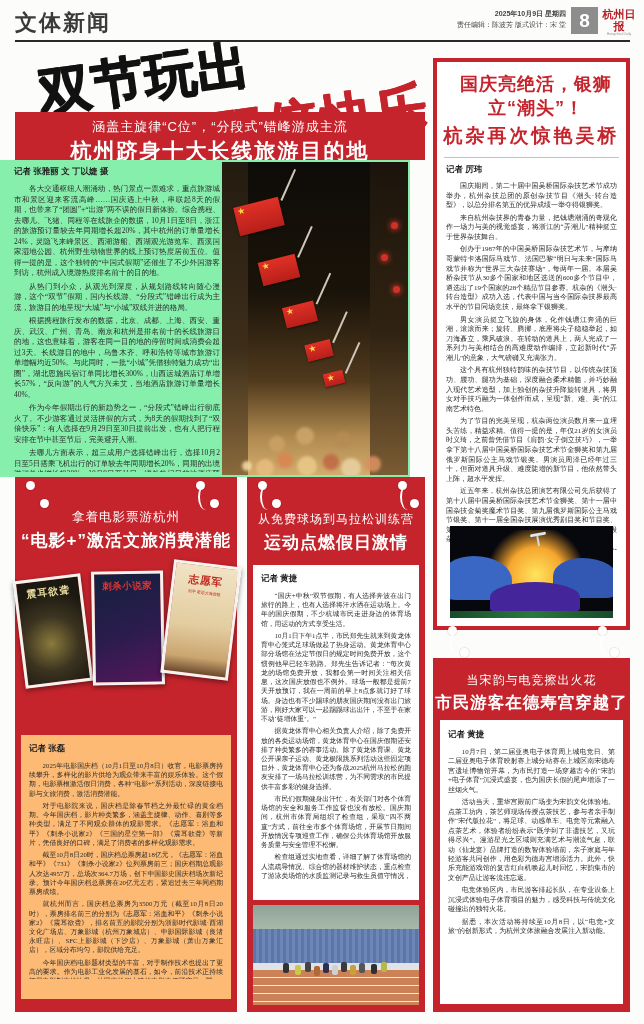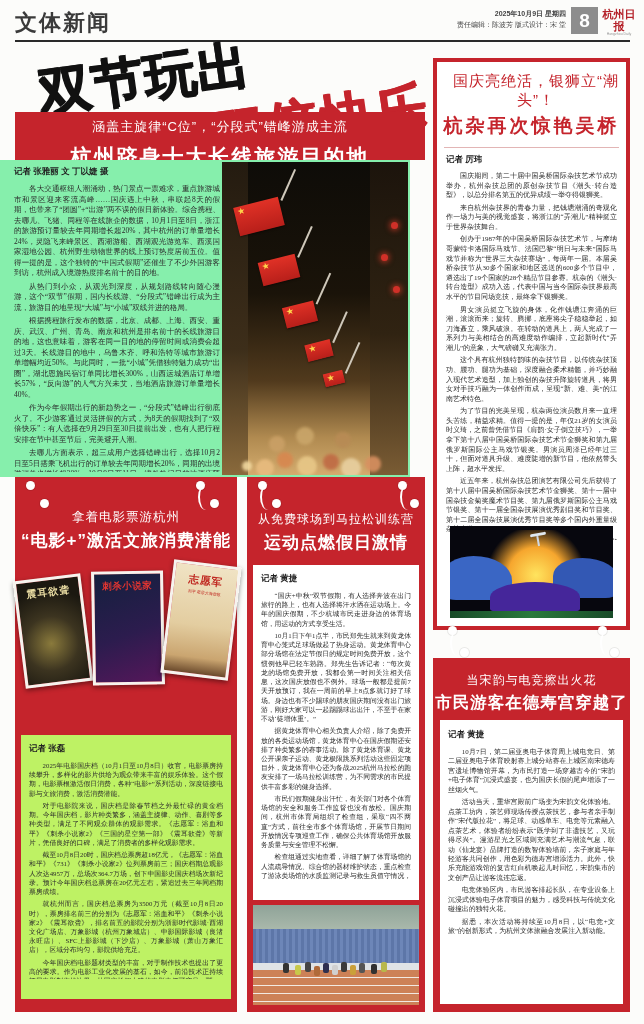--- a/index.html
+++ b/index.html
@@ -24,38 +24,38 @@
   
   .red-band{background:#c5242c;color:#fff;text-align:center;}
   .kicker{font-size:13px;letter-spacing:1px;}
   .headline{font-size:21px;font-weight:bold;letter-spacing:2px;}
   .byline{font-size:8.5px;font-weight:bold;color:#222;margin:0 0 6px 0;}
   .body-copy{font-family:"Liberation Serif","DejaVu Serif",serif;font-size:7.5px;line-height:1.4;color:#2b2b2b;text-align:justify;overflow:hidden;}
   .body-copy p{margin:0 0 3px 0;text-indent:2em;}
 
   
   .main-banner{position:absolute;left:15px;top:112px;width:410px;height:48px;padding-top:6px;box-sizing:border-box;}
-  .main-banner .headline{margin-top:7px;}
+  .main-banner .headline{margin-top:1px;}
   .main-white{position:absolute;left:0;top:160px;width:410px;height:317px;background:#86efac;}
   .main-col{position:absolute;left:14px;top:6px;width:206px;height:305px;}
   .street-photo{position:absolute;left:222px;top:2px;width:186px;height:313px;background:linear-gradient(180deg,#0e0c08 0%,#191209 40%,#4a3category 0,#4a3418 70%,#b08a50 88%,#d3ab6c 100%);overflow:hidden;}
   .sp-bg{position:absolute;inset:0;background:linear-gradient(180deg,#0e0c08 0%,#1a1309 42%,#513a1d 70%,#b08a50 88%,#d4ac6e 100%);}
   .sp-left{position:absolute;left:0;top:0;width:26px;height:100%;background:linear-gradient(180deg,#241b10,#3d2e1a 60%,#8a6a3c);}
   .sp-right{position:absolute;right:0;top:0;width:38px;height:100%;background:linear-gradient(180deg,#1c140c,#302312 55%,#7a5c34);}
   .lantern{position:absolute;width:7px;height:7px;border-radius:50%;background:#d03028;box-shadow:0 0 5px 2px rgba(220,60,40,.55);}
   .flag{position:absolute;width:46px;height:29px;background:linear-gradient(180deg,#e03126,#b81f1a);transform:rotate(-14deg);box-shadow:0 1px 2px rgba(0,0,0,.5);}
   .flag:before{content:"★";position:absolute;left:3px;top:0px;color:#ffd34a;font-size:9px;}
   .flag:after{content:"";position:absolute;right:-14px;top:-26px;width:2px;height:34px;background:#cfc8ba;transform:rotate(38deg);}
   .crowdglow{position:absolute;left:20px;bottom:4px;width:10px;height:10px;border-radius:50%;background:#f2d9a0;
     box-shadow:18px 2px 0 4px #e8bc7f,38px -6px 0 3px #d8874f,60px 0 0 5px #e8c888,84px -4px 0 3px #c06a44,104px 2px 0 5px #e8d0a0,126px -2px 0 3px #d89060,58px -30px 0 4px #caa66a,96px -26px 0 3px #b88b55,30px -22px 0 3px #caa066;filter:blur(1.5px);opacity:.9;}
 
   
   .col-right{position:absolute;left:433px;top:58px;width:197px;height:572px;background:#fff;border:4px solid #c5242c;box-sizing:border-box;}
   .wq-head{padding-top:10px;text-align:center;color:#c5242c;}
-  .wq-head .kicker{font-size:15px;font-weight:normal;padding-left:9px;}
+  .wq-head .kicker{font-size:18px;font-weight:bold;padding-left:9px;}
   .wq-head .headline{font-size:19px;letter-spacing:3px;margin-top:3px;}
   .wq-rule{width:175px;height:1px;background:#e2b5b5;margin:8px auto 6px auto;}
   .wq-body{padding:0 9px;}
   .wq-body .body-copy{height:368px;font-size:7px;line-height:1.37;}
   .stage-photo{position:absolute;left:13px;bottom:8px;width:163px;height:92px;background:#07070e;overflow:hidden;}
   .sun{position:absolute;left:18%;top:4%;width:70%;height:90%;background:radial-gradient(circle at 50% 55%,#ffe45e 0%,#f6a62e 38%,rgba(120,50,10,0) 68%);}
   .wave{position:absolute;background:#2e55b0;border-radius:45% 55% 20% 20%;}
   .wave.w1{left:-8px;bottom:18px;width:70px;height:44px;background:linear-gradient(180deg,#4a79d6,#20складoss);background:#3a66c4;}
   .wave.w2{right:-6px;bottom:20px;width:66px;height:40px;background:#3358b4;}
   .wave.w3{left:40px;bottom:6px;width:90px;height:30px;background:#45269a;border-radius:50% 50% 10% 10%;}
@@ -74,21 +74,21 @@
   .movie-head .headline{font-size:17px;letter-spacing:1px;margin-top:3px;}
   .poster{position:absolute;border:3px solid #f6f3ee;box-shadow:0 2px 5px rgba(0,0,0,.45);overflow:hidden;}
   .poster .ptitle{display:block;text-align:center;font-weight:bold;}
   .poster.p1{left:4px;top:100px;width:62px;height:102px;transform:rotate(-7deg);background:radial-gradient(circle at 45% 62%,#8a7a3c 0%,#3c3420 38%,#1b1810 75%);}
   .poster.p1 .ptitle{margin-top:5px;color:#e9dca2;font-size:10px;letter-spacing:1px;font-family:"Liberation Serif","DejaVu Serif",serif;}
   .poster.p2{left:77px;top:94px;width:66px;height:108px;transform:rotate(-1deg);background:linear-gradient(160deg,#14203e 0%,#2c1c4e 55%,#55175a 100%);}
   .poster.p2 .ptitle{margin-top:6px;color:#e23530;font-size:9.5px;letter-spacing:.5px;}
   .poster.p3{left:152px;top:86px;width:62px;height:108px;transform:rotate(7deg);background:linear-gradient(180deg,#f0e3c4 0%,#e3cda0 55%,#caa570 85%,#6b4a2c 100%);}
   .poster.p3 .ptitle{margin-top:8px;color:#c02a22;font-size:10.5px;letter-spacing:1px;font-family:"Liberation Serif","DejaVu Serif",serif;}
   .poster .sub{display:block;text-align:center;font-size:4px;color:#c02a22;margin-top:2px;}
-  .movie-white{position:absolute;left:6px;top:258px;width:210px;height:264px;background:#bef264;padding:8px 8px 0 8px;box-sizing:border-box;}
+  .movie-white{position:absolute;left:6px;top:258px;width:210px;height:264px;background:#fdba74;padding:8px 8px 0 8px;box-sizing:border-box;}
   .movie-white .body-copy{height:218px;font-size:6.8px;line-height:1.36;}
 
   
   .sports-sec{position:absolute;left:247px;top:477px;width:178px;height:535px;background:#c5242c;}
   .sports-head{padding-top:34px;text-align:center;color:#ffffff;}
   .sports-head .kicker{font-size:12px;}
   .sports-head .headline{font-size:17px;letter-spacing:1px;margin-top:3px;}
   .sports-white{position:absolute;left:6px;top:88px;width:166px;height:335px;background:#fff;padding:8px 8px 0 8px;box-sizing:border-box;}
   .sports-white .body-copy{height:290px;font-size:6.8px;line-height:1.36;}
   .stadium-photo{position:absolute;left:6px;top:428px;width:166px;height:100px;background:#fff;overflow:hidden;}

